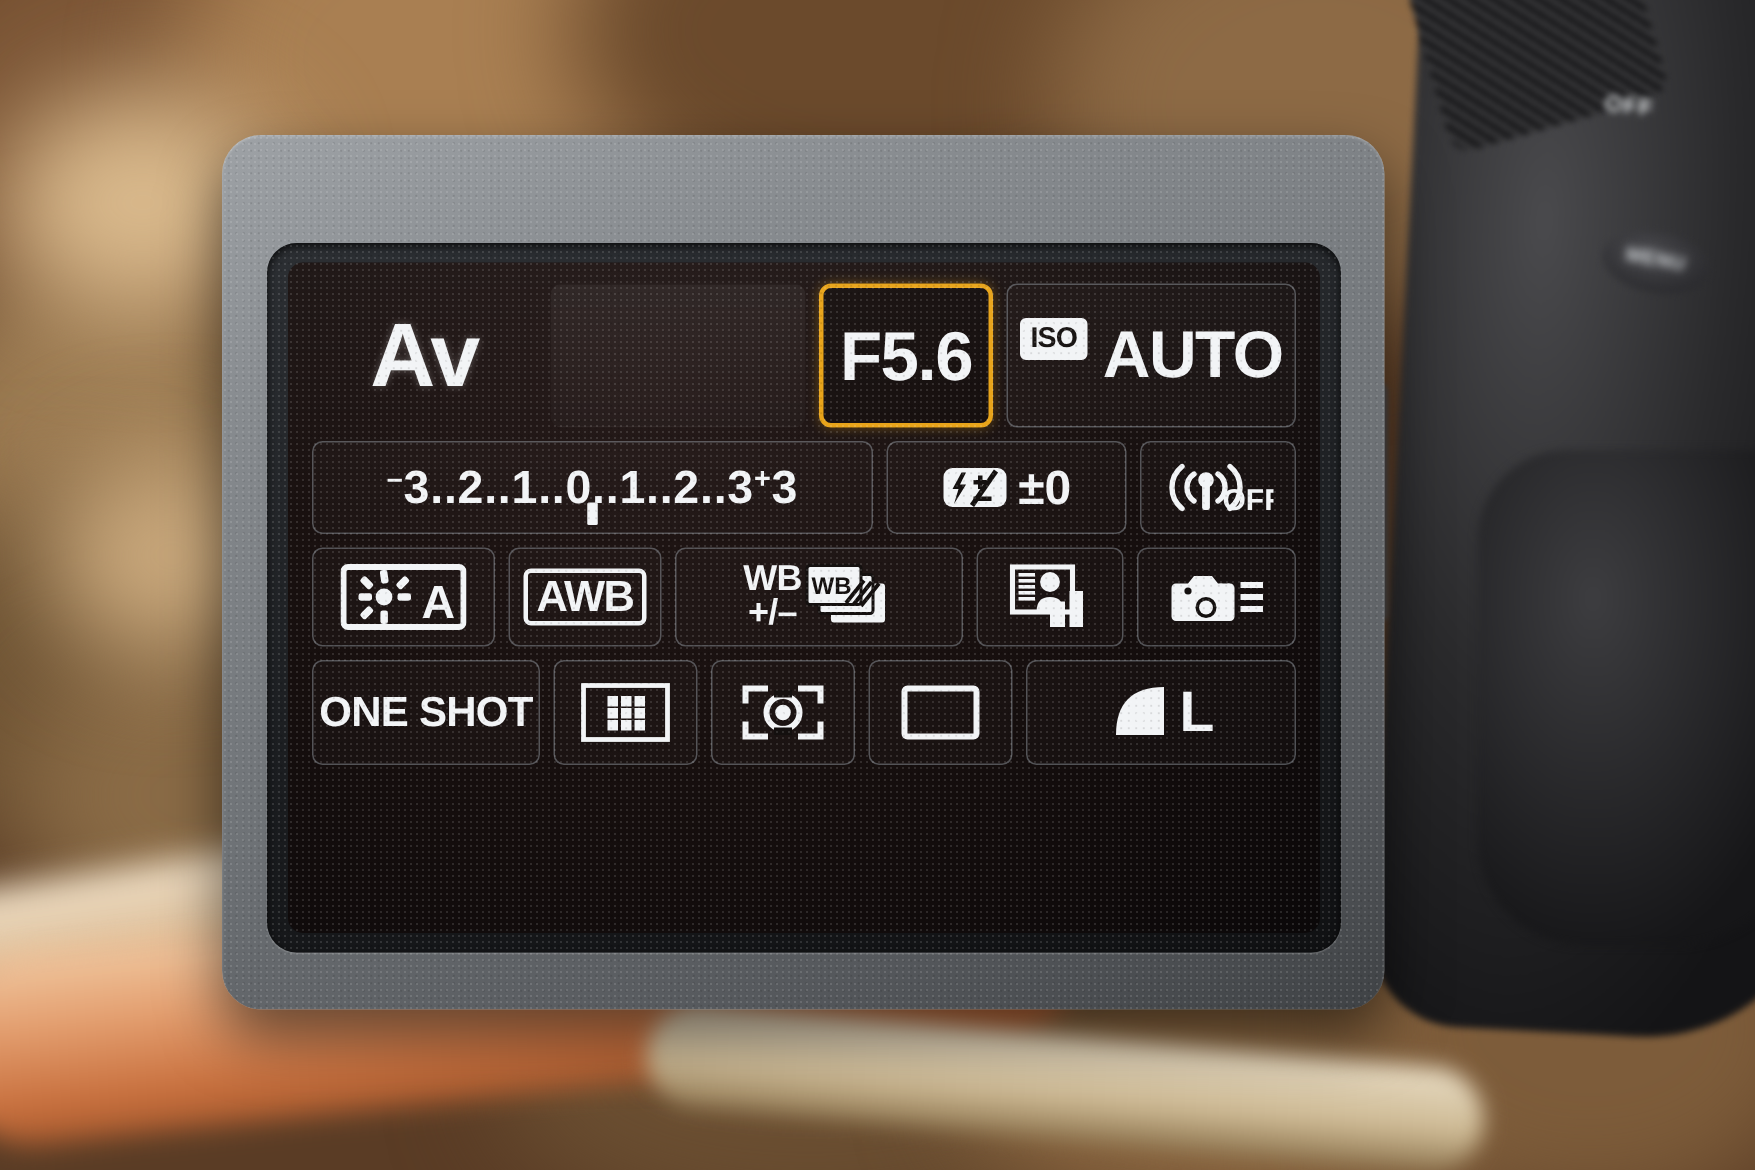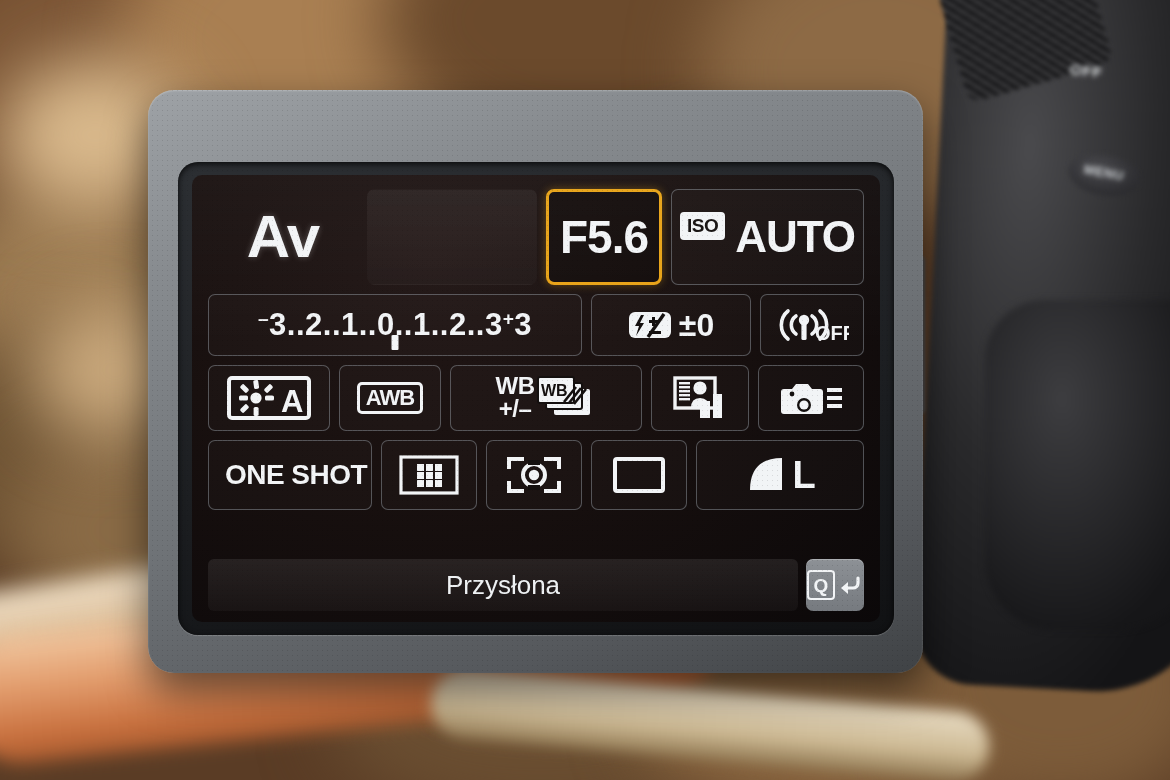--- a/index.html
+++ b/index.html
@@ -146,29 +146,29 @@
   }
   #flash-cell{width:158px;gap:7px;}
   #flash-value{font-size:32px;font-weight:bold;}
   #wifi-cell{flex:1;gap:2px;}
 
   
   #row3{height:66px;}
   #pstyle-cell{width:120px;}
   #awb-cell{width:100px;}
   #awb-box{border:3px solid #f2f4f6;border-radius:5px;padding:1px 6px;
-           font-size:22px;font-weight:bold;letter-spacing:-1px;line-height:1.05;}
+           font-size:29px;font-weight:bold;letter-spacing:-1px;line-height:1.05;}
   #wbshift-cell{flex:1;gap:0;}
   #wb-pm{font-size:24px;font-weight:bold;line-height:.95;text-align:center;letter-spacing:-.5px;}
   #alo-cell{width:96px;}
   #ctrl-cell{width:104px;}
 
   
   #row4{height:70px;}
-  #af-cell{width:150px;padding-left:12px;}
+  #af-cell{width:150px;}
   #af-text{font-size:28px;font-weight:bold;letter-spacing:-.5px;}
   #afpoint-cell{width:94px;}
   #meter-cell{width:94px;}
   #drive-cell{width:94px;}
   #quality-cell{flex:1;gap:4px;}
   #quality-letter{font-size:38px;font-weight:bold;line-height:1;}
 
   
   #bottom-bar{margin-top:auto;display:flex;align-items:center;gap:8px;
               padding:0 16px 11px 16px;}
@@ -389,30 +389,16 @@
               <svg width="44" height="42" viewBox="0 0 44 42">
                 <path class="ico" d="M6 38 V38 Q6 6 38 6 L38 38 Z" transform="translate(0,-2)"></path>
               </svg>
             </span>
             <span id="quality-letter">L</span>
           </div>
         </div>
 
       </div>
 
-      <div id="bottom-bar">
-        <div id="hint-bar">
-          <span>Przysłona</span>
-        </div>
-        <div id="q-button">
-          <span id="q-box">Q</span>
-          <span>
-            <svg width="26" height="26" viewBox="0 0 26 26">
-              <path d="M21 6 v5 a5 5 0 0 1 -5 5 h-7" fill="none" stroke="#f2f4f6" stroke-width="3.2" stroke-linecap="round"></path>
-              <path class="ico" d="M11 10 L4 16 L11 22 Z"></path>
-            </svg>
-          </span>
-        </div>
-      </div>
 
     </div>
   </div>
 </div>
 
 </body></html>

